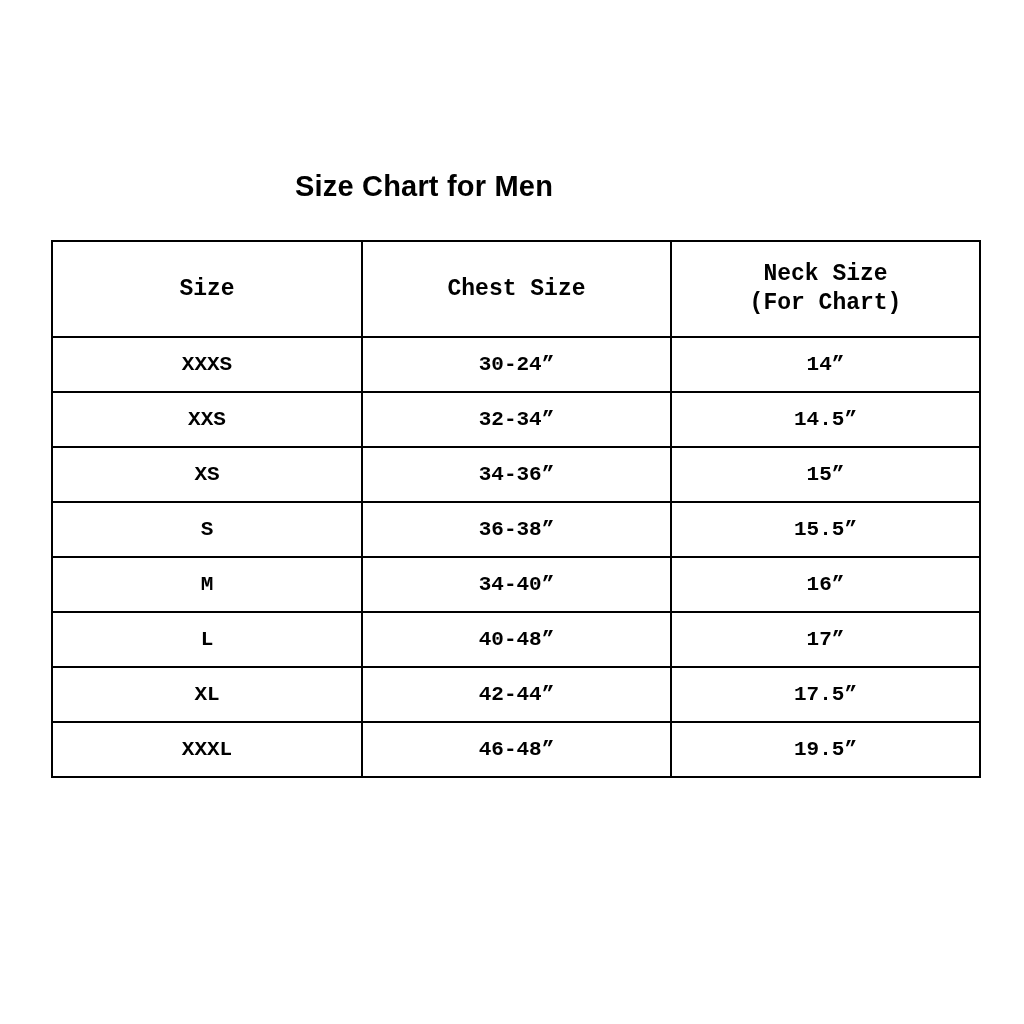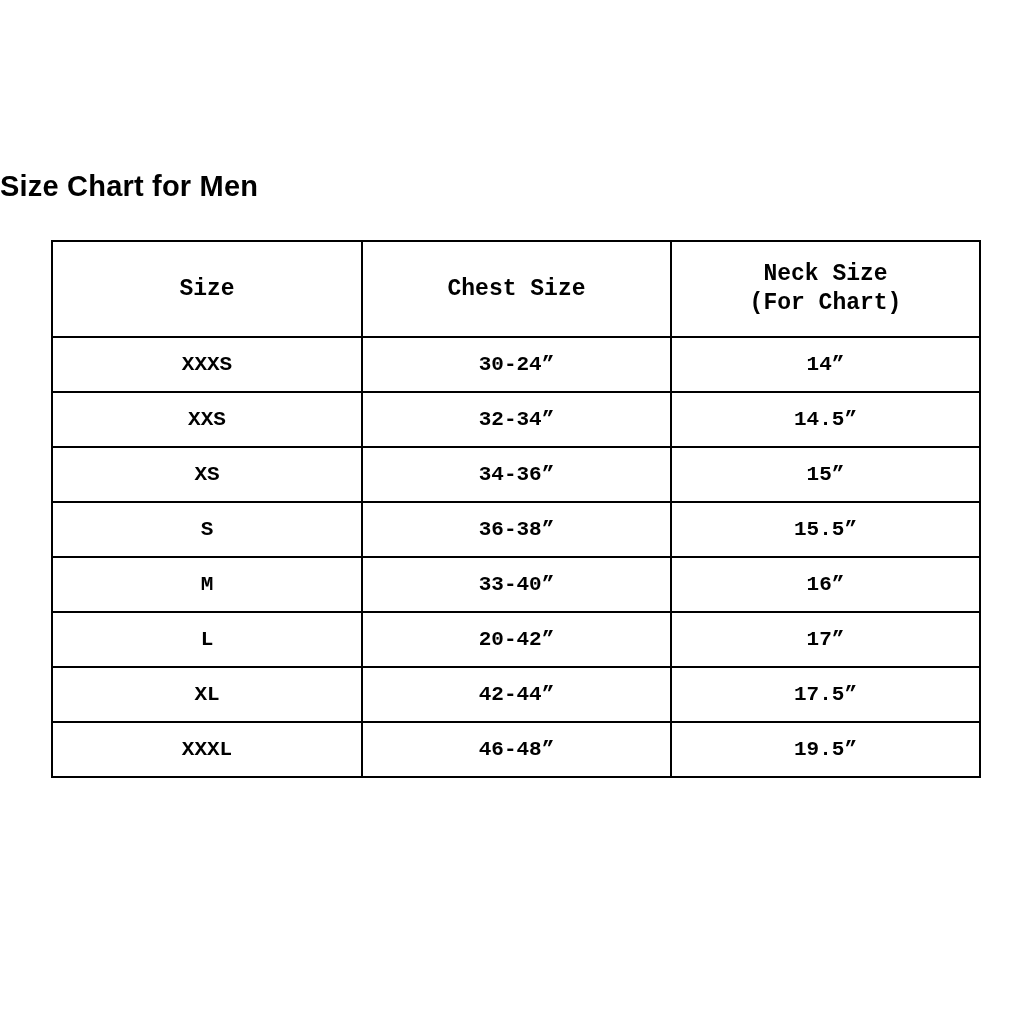--- a/index.html
+++ b/index.html
@@ -18,21 +18,21 @@
     position: relative;
     width: 1024px;
     height: 1024px;
     box-sizing: border-box;
   }
   .title {
     position: absolute;
     top: 170px;
     left: 0;
     width: 848px;
-    text-align: left;
+    text-align: center;
     font-size: 29px;
     font-weight: bold;
     letter-spacing: 0.2px;
   }
   .table-wrap {
     position: absolute;
     left: 51px;
     top: 240px;
     width: 922px;
     font-family: Liberation Mono, monospace;
@@ -107,26 +107,26 @@
           <td>34-36”</td>
           <td>15”</td>
         </tr>
         <tr>
           <td>S</td>
           <td>36-38”</td>
           <td>15.5”</td>
         </tr>
         <tr>
           <td>M</td>
-          <td>33-40”</td>
+          <td>34-40”</td>
           <td>16”</td>
         </tr>
         <tr>
           <td>L</td>
-          <td>20-42”</td>
+          <td>40-48”</td>
           <td>17”</td>
         </tr>
         <tr>
           <td>XL</td>
           <td>42-44”</td>
           <td>17.5”</td>
         </tr>
         <tr>
           <td>XXXL</td>
           <td>46-48”</td>

